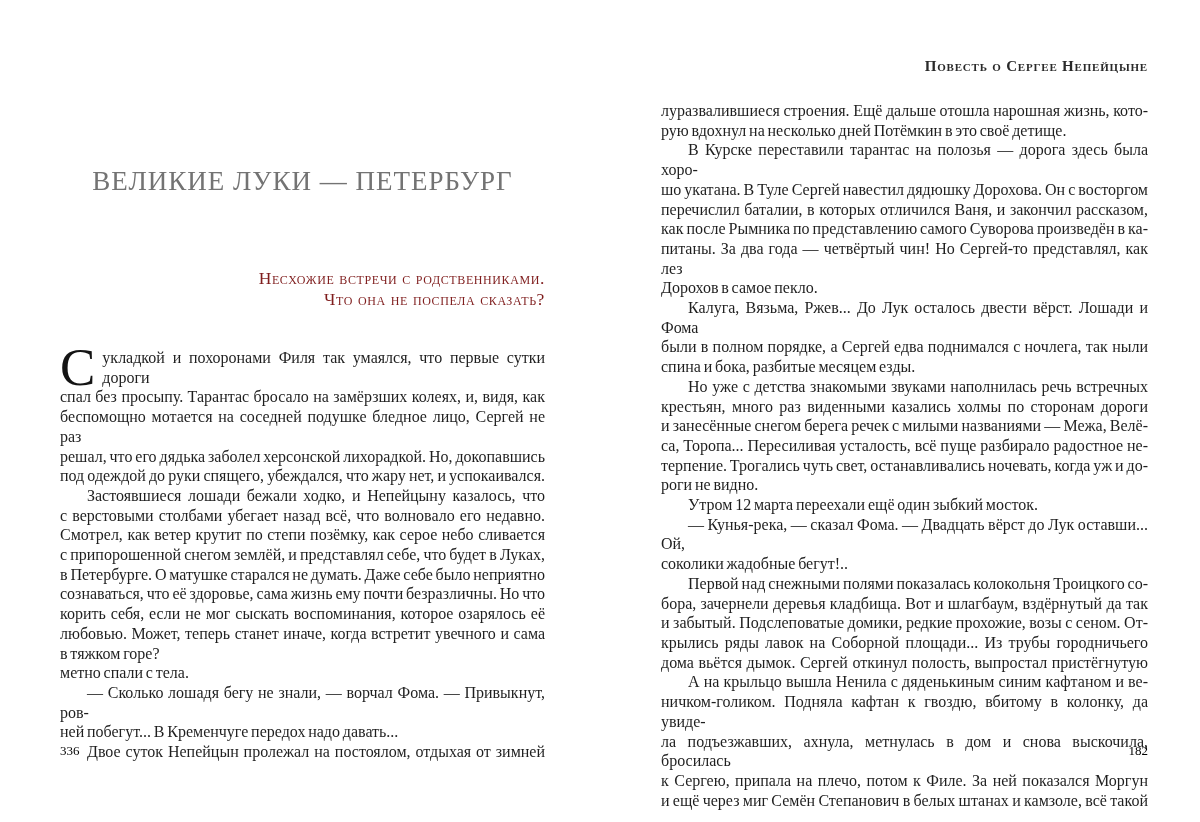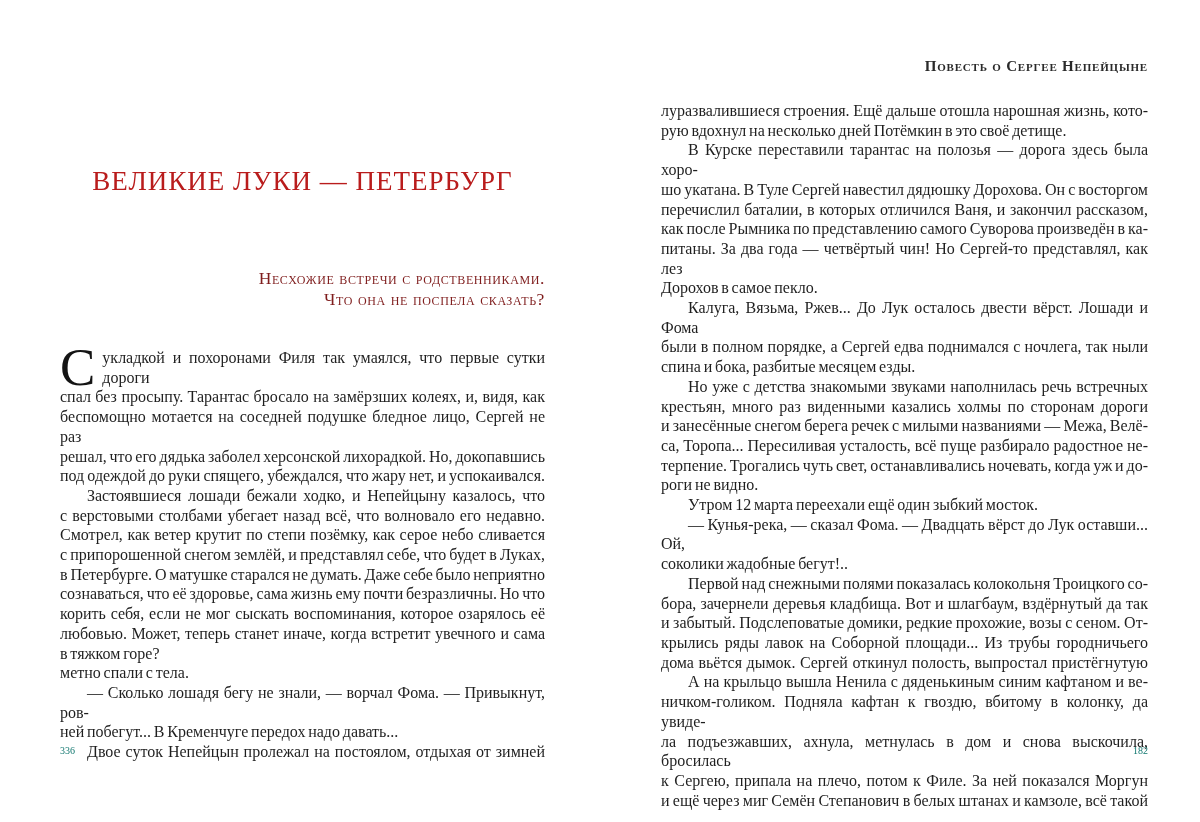--- a/index.html
+++ b/index.html
@@ -15,21 +15,21 @@
 
   .page { position: absolute; top: 0; height: 822px; }
   .page.left  { left: 60px;  width: 485px; }
   .page.right { left: 661px; width: 487px; }
 
   .chapter-title {
     position: absolute; top: 164px; left: 0; width: 100%;
     text-align: center;
     font-size: 27px; line-height: 34px;
     letter-spacing: 1px;
-    color: #b91c1c;
+    color: #737373;
     white-space: nowrap;
   }
   .subtitle {
     position: absolute; top: 268px; left: 0; width: 100%;
     text-align: right;
     font-variant: small-caps;
     font-size: 17.5px; line-height: 21px;
     letter-spacing: 0.6px;
     color: #7f1d1d;
   }
@@ -63,22 +63,22 @@
     float: left;
     font-size: 53px;
     line-height: 39px;
     height: 39px;
     padding: 0 7px 0 0;
     color: #141414;
   }
 
   .page-number {
     position: absolute; top: 742px;
-    font-size: 10px; line-height: 18px;
-    color: #0f766e;
+    font-size: 13px; line-height: 18px;
+    color: #000000;
   }
   .page.left  .page-number { left: 0; text-align: left; }
   .page.right .page-number { right: 0; text-align: right; }
 </style>
 </head>
 <body>
 
 <div class="spread">
 
   <div class="page left">

